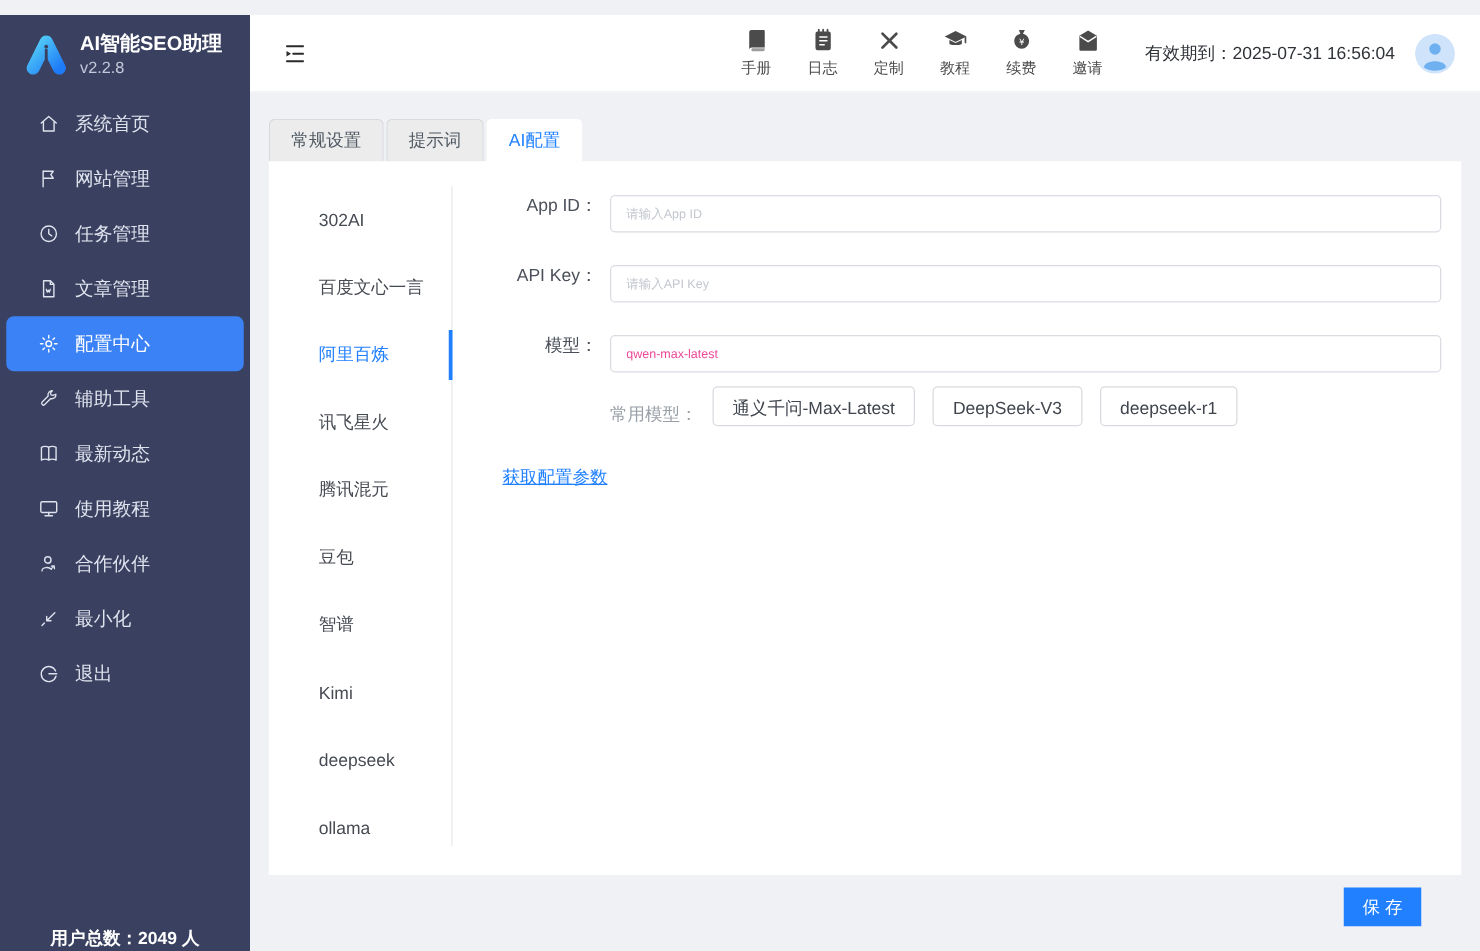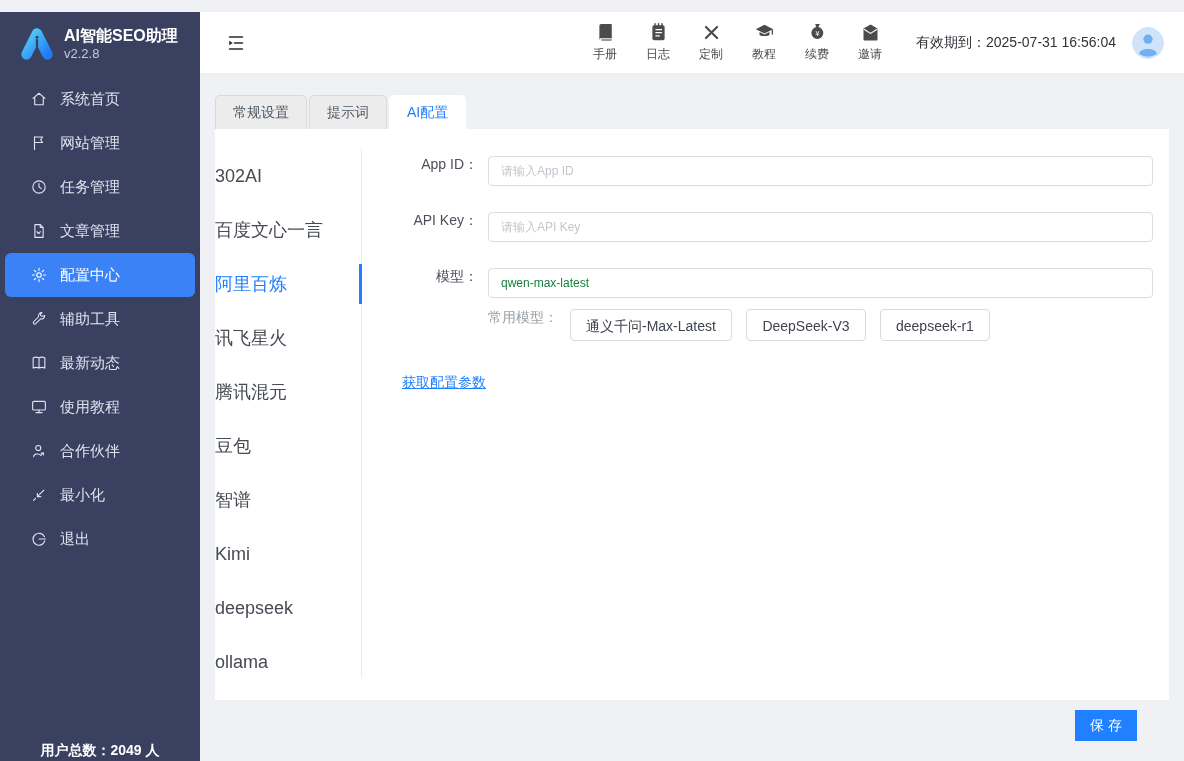--- a/index.html
+++ b/index.html
@@ -35,31 +35,31 @@
   .avatar { width:32px; height:32px; margin-left:16px; border-radius:50%; overflow:hidden; cursor:pointer; flex-shrink:0; }
 
   
   .content { flex:1; padding:21px 15px 0 15px; }
   .tabbar { display:flex; }
   .tab { height:34px; line-height:33px; padding:0 17px; font-size:14px; color:#515a63; background:#ececed; border:1px solid #d8dade; border-bottom:none; border-radius:5px 5px 0 0; margin-right:2px; cursor:pointer; }
   .tab.active { background:#ffffff; color:#2080ff; border-color:#ffffff; }
 
   .card { background:#ffffff; height:571px; display:flex; }
   .subnav { width:147px; flex-shrink:0; border-right:1px solid #e7e9ec; margin:20px 0 23px 0; }
-  .subnav-item { height:54px; display:flex; align-items:center; font-size:18px; color:#464a52; cursor:pointer; position:relative; }
+  .subnav-item { height:54px; display:flex; align-items:center; padding-left:40px; font-size:14px; color:#464a52; cursor:pointer; position:relative; }
   .subnav-item.active { color:#2080ff; }
   .subnav-item.active::after { content:""; position:absolute; right:-1px; top:50%; transform:translateY(-50%); width:3px; height:40px; background:#2080ff; }
 
   .form { flex:1; padding:27px 16px 0 0; min-width:0; }
   .form-row { display:flex; align-items:flex-start; margin-bottom:26px; }
   .form-row.tight { margin-bottom:11px; }
   .form-label { width:116px; flex-shrink:0; text-align:right; padding-right:0; font-size:14px; color:#4a4f59; }
-  .form-input { flex:1; height:30px; margin-left:10px; border:1px solid #dadce2; border-radius:4px; padding:0 12px; font-size:12px; color:#15803d; outline:none; background:#fff; }
+  .form-input { flex:1; height:30px; margin-left:10px; border:1px solid #dadce2; border-radius:4px; padding:0 12px; font-size:10px; color:#ec4899; outline:none; background:#fff; }
   .form-input::placeholder { color:#c2c6cd; }
-  .models-row { display:flex; align-items:flex-start; margin-bottom:32px; }
+  .models-row { display:flex; align-items:flex-end; margin-bottom:32px; }
   .models-spacer { width:126px; flex-shrink:0; }
   .models-label { font-size:14px; color:#9aa0a8; margin-right:12px; white-space:nowrap; }
   .model-btn { height:32px; padding:8px 15px; margin-right:10px; background:#ffffff; border:1px solid #d7dade; border-radius:4px; font-size:14px; color:#3f444d; cursor:pointer; font-family:inherit; }
   .link-row { margin-left:40px; }
   .config-link { font-size:14px; color:#2080ff; text-decoration:underline; cursor:pointer; }
 
   .save-row { display:flex; justify-content:flex-end; padding:10px 32px 0 0; }
   .save-btn { width:62px; height:31px; background:#2080ff; color:#ffffff; border:none; border-radius:0; font-size:14px; letter-spacing:4px; padding-left:4px; cursor:pointer; font-family:inherit; }
 </style>
 </head>

